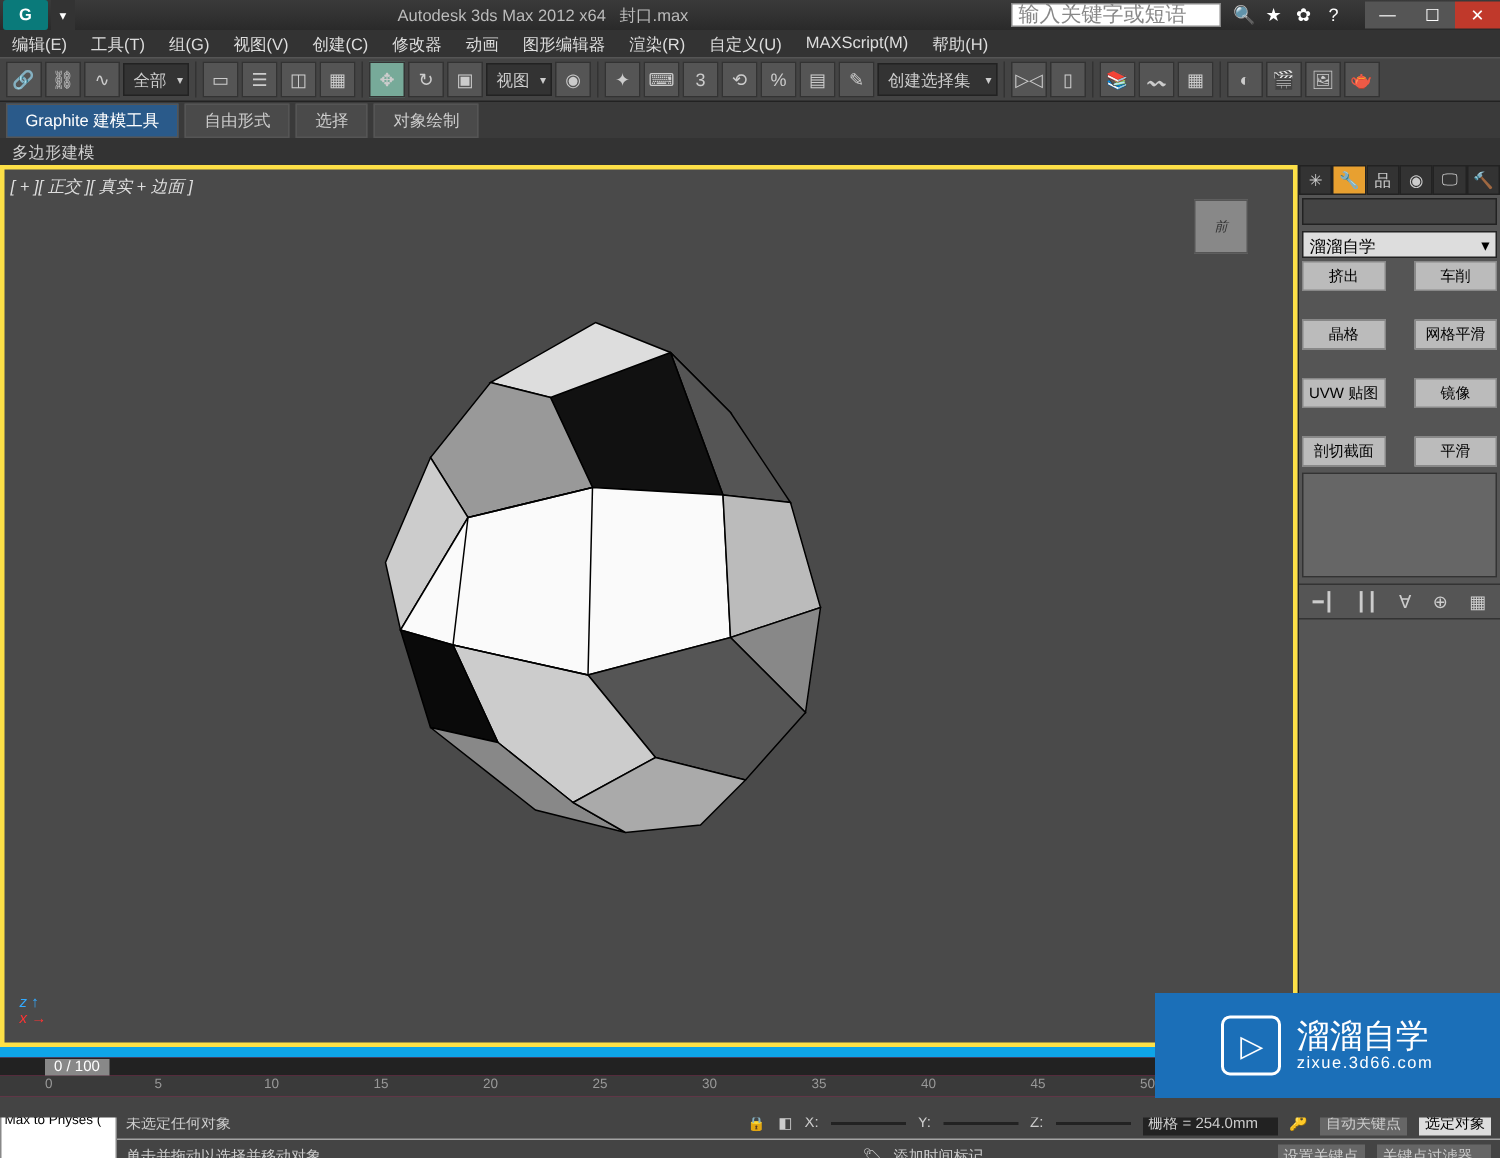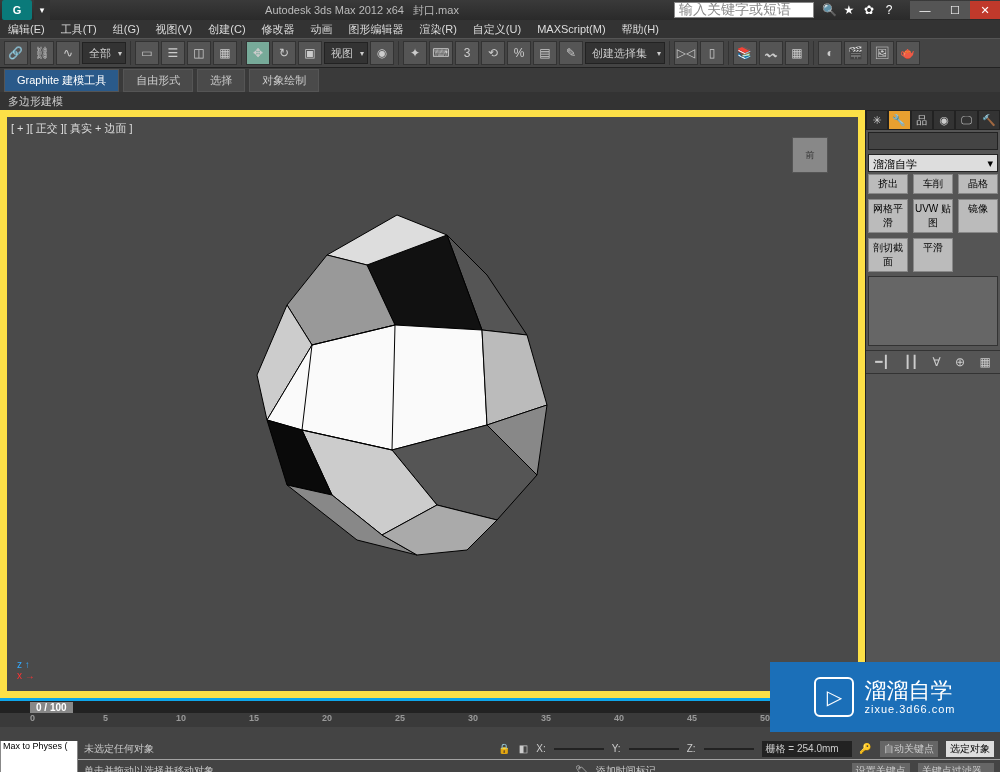--- a/index.html
+++ b/index.html
@@ -24,41 +24,41 @@
 .tool-sep{ width:1px; height:24px; background:#333; margin:0 2px;}
 .tool-combo{ height:22px; background:#333; color:#ccc; font-size:11px; padding:0 14px 0 6px; display:flex; align-items:center; border:1px solid #222; position:relative;}
 .tool-combo::after{ content:"▾"; position:absolute; right:3px; font-size:8px;}
 
 .ribbon { height:24px; background:#3a3a3a; display:flex; align-items:center; font-size:11px;}
 .ribbon-tab{ padding:3px 12px; color:#ccc; border:1px solid #555; background:#4a4a4a; margin-left:4px;}
 .ribbon-tab.blue{ background:#2a5a8a; color:#fff;}
 .ribbon-sub{ height:18px; background:#333; font-size:11px; color:#ccc; padding:2px 8px;}
 
 .workspace{ display:flex; height: 588px;}
-.viewport{ flex:1; background:#4a4a4a; position:relative; border:7px solid #fde047;}
+.viewport{ flex:1; background:#4a4a4a; position:relative; border:3px solid #fde047;font-style:italic;}
 .viewport-label{ position:absolute; top:4px; left:4px; font-size:11px; color:#ddd;}
 .viewcube{ position:absolute; top:20px; right:30px; width:36px; height:36px; background:#888; border:1px solid #555; display:flex; align-items:center; justify-content:center; font-size:9px; color:#333;}
 .axis-gizmo{ position:absolute; bottom:10px; left:10px; font-size:10px;}
 .axis-gizmo .z{color:#3af;} .axis-gizmo .x{color:#f33;}
 
 .mesh-svg{ position:absolute; top:50%; left:50%; transform:translate(-60%,-55%);}
 
 .cmdpanel{ width:135px; background:#555; border-left:1px solid #222; display:flex; flex-direction:column;}
 .cmd-tabs{ display:flex; height:20px; background:#333;}
 .cmd-tabs div{ flex:1; border:1px solid #222; display:flex; align-items:center; justify-content:center; font-size:11px; color:#ccc;}
 .cmd-tabs div.sel{ background:#e8a030;}
 .cmd-name{ height:18px; background:#444; border:1px solid #222; margin:2px;}
 .cmd-dropdown{ height:18px; background:#ddd; color:#000; font-size:11px; padding:2px 4px; margin:2px; border:1px solid #222; display:flex; justify-content:space-between;}
-.cmd-grid{ display:grid; grid-template-columns:1fr 1fr 1fr; gap:5px; margin:0 2px;}
+.cmd-grid{ display:grid; grid-template-columns:1fr 1fr; gap:19px; margin:0 2px;}
 .cmd-grid div{ background:#bbb; color:#000; font-size:10px; text-align:center; padding:2px 0; border:1px solid #888;}
 .cmd-preview{ height:70px; background:#666; margin:4px 2px; border:1px solid #333;}
 .cmd-icons{ display:flex; justify-content:space-around; padding:4px 2px; border-top:1px solid #333; border-bottom:1px solid #333;}
 .cmd-icons span{ color:#ccc; font-size:12px;}
 
-.timeline-area{ height:40px; background:#be185d; border-top:3px solid #0ea5e9; position:relative; font-size:10px; color:#aaa;font-weight:bold;}
+.timeline-area{ height:40px; background:#be185d; border-top:7px solid #0ea5e9; position:relative; font-size:10px; color:#aaa;}
 .time-slider{ height:12px; background:#222; display:flex; align-items:center; padding-left:30px;}
 .time-slider .thumb{ background:#888; color:#fff; padding:0 6px; font-size:10px;}
 .time-ruler{ height:14px; background:#3a3a3a; display:flex; padding-left:30px;}
 .time-ruler span{ width:73px; font-size:9px; color:#999;}
 .time-controls-row{ height:14px; display:flex; align-items:center; background:#444;}
 
 .statusbar{ height:44px; background:#444; display:flex; font-size:10px; color:#ccc;}
 .status-left{ width:78px; background:#fff; color:#000; font-size:9px; padding:2px; border:1px solid #888;}
 .status-mid{ flex:1; display:flex; flex-direction:column;}
 .status-line{ height:22px; display:flex; align-items:center; gap:8px; padding:0 6px; border-bottom:1px solid #a3a3a3;}

